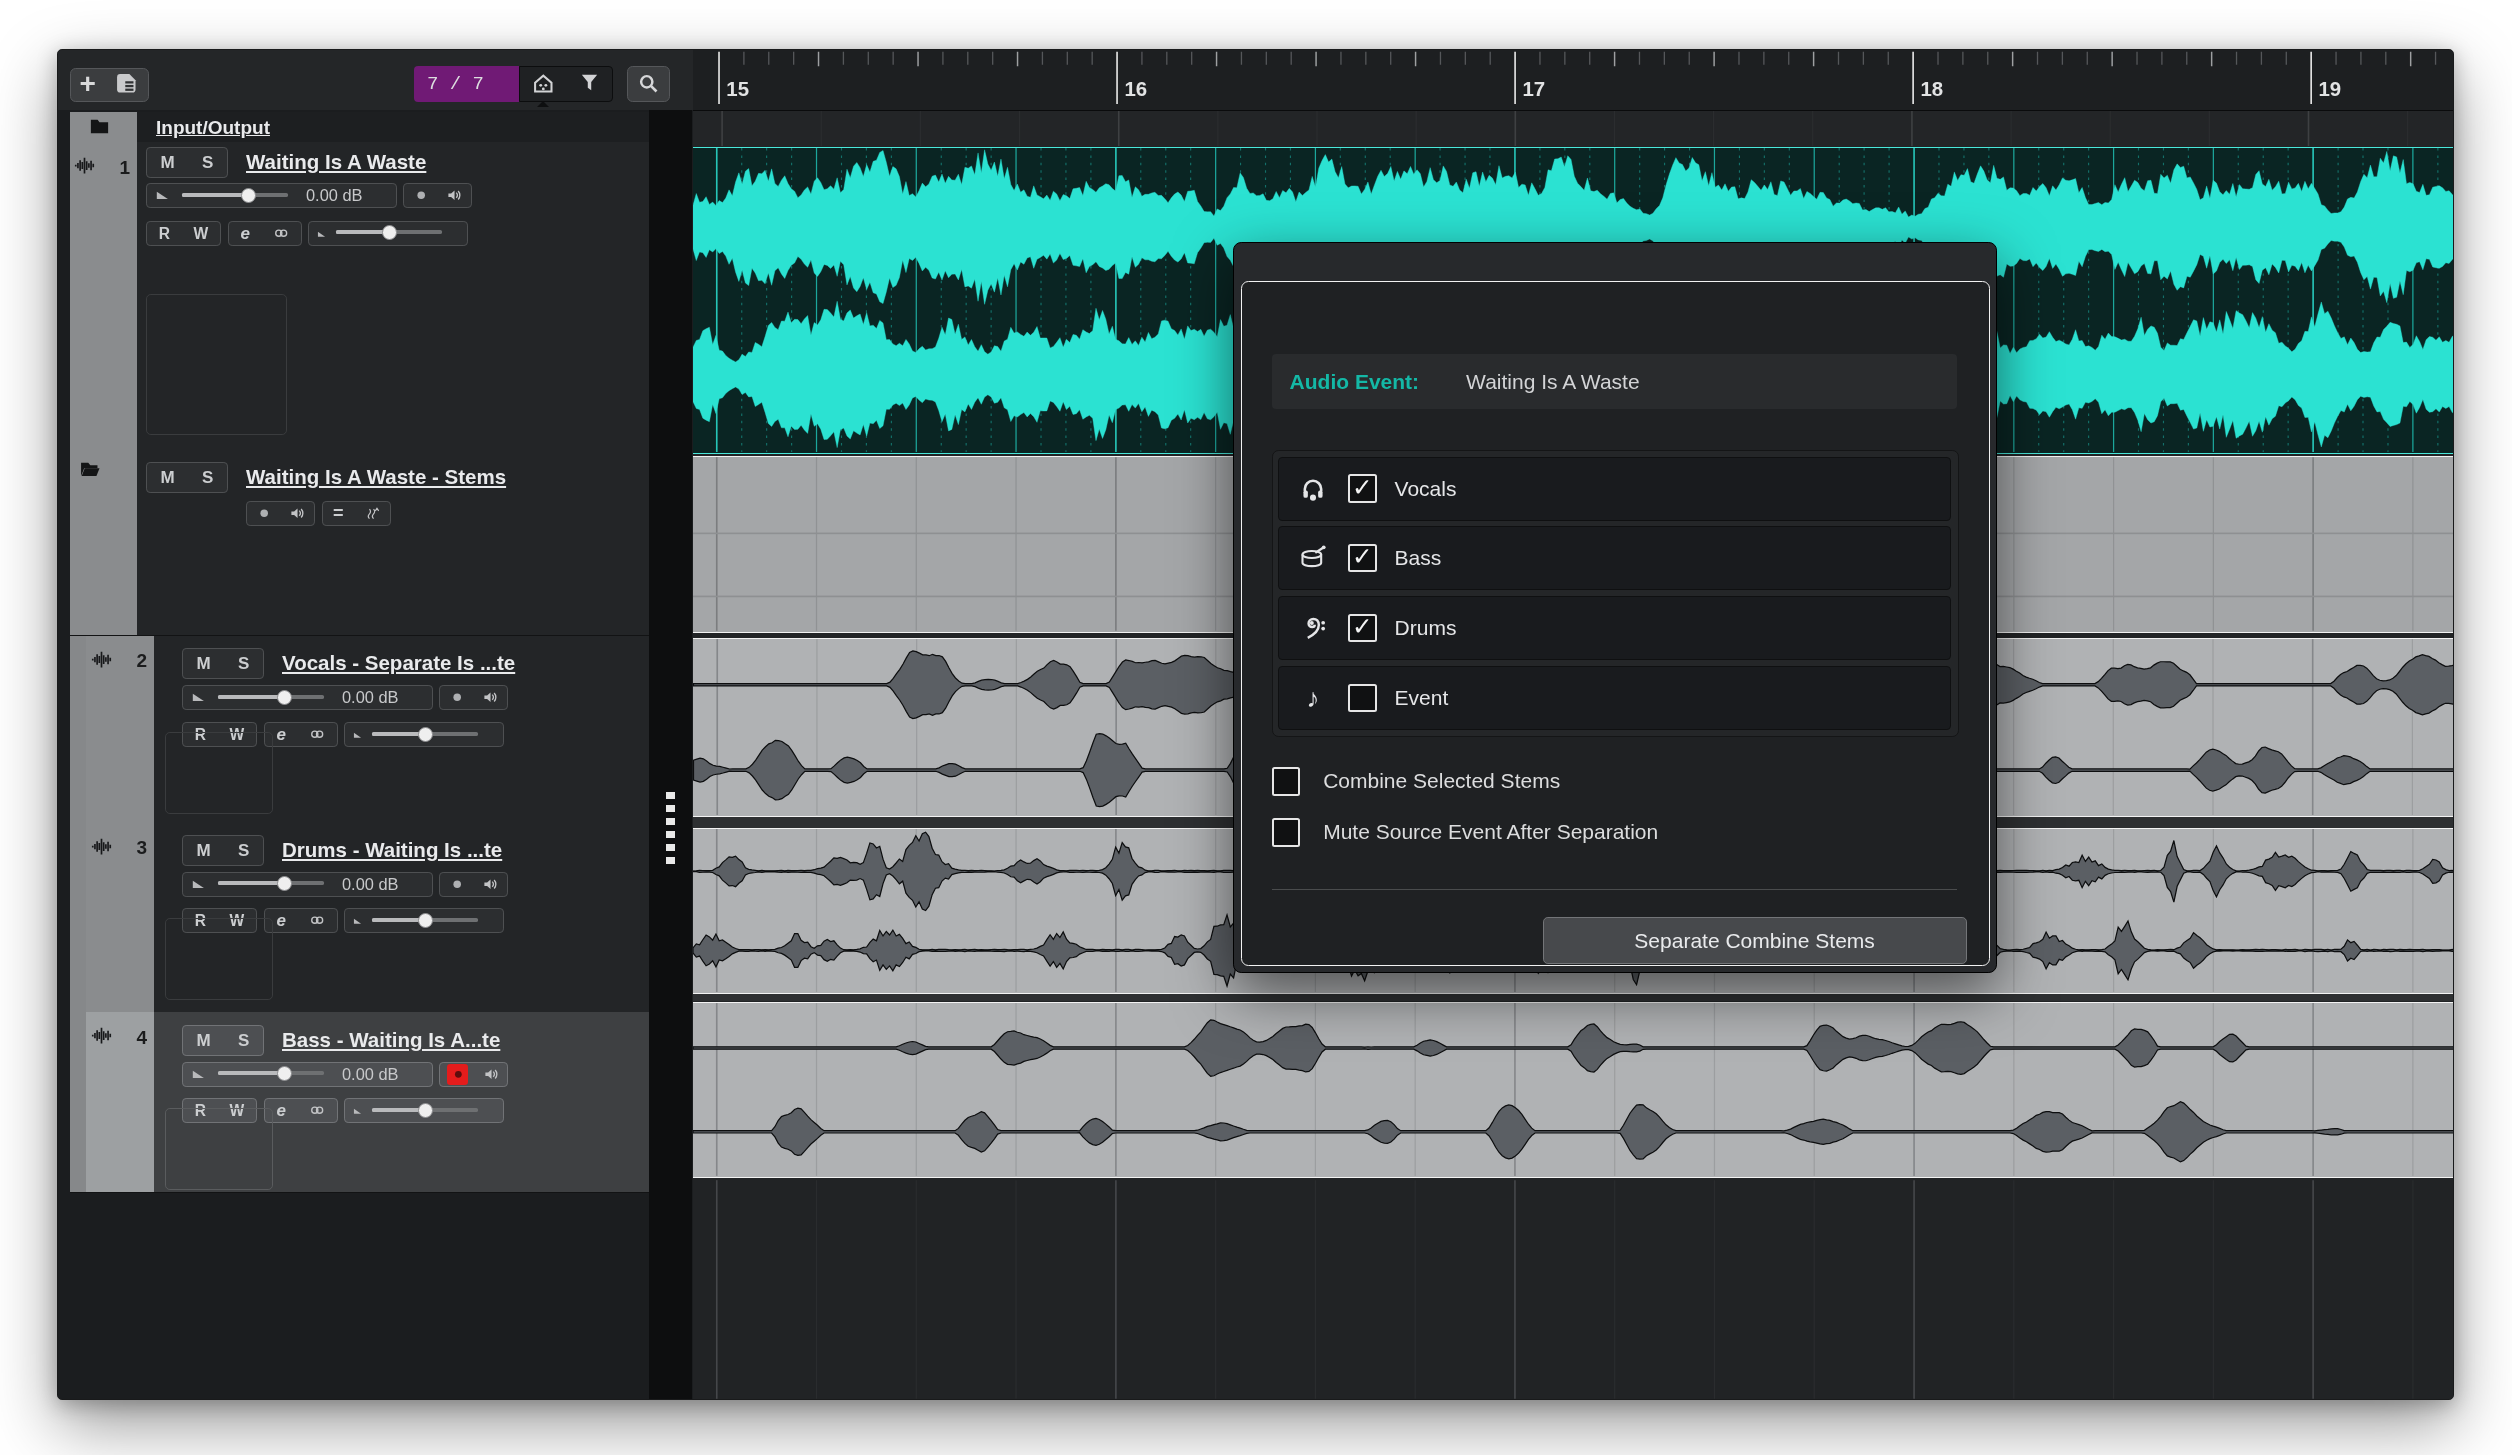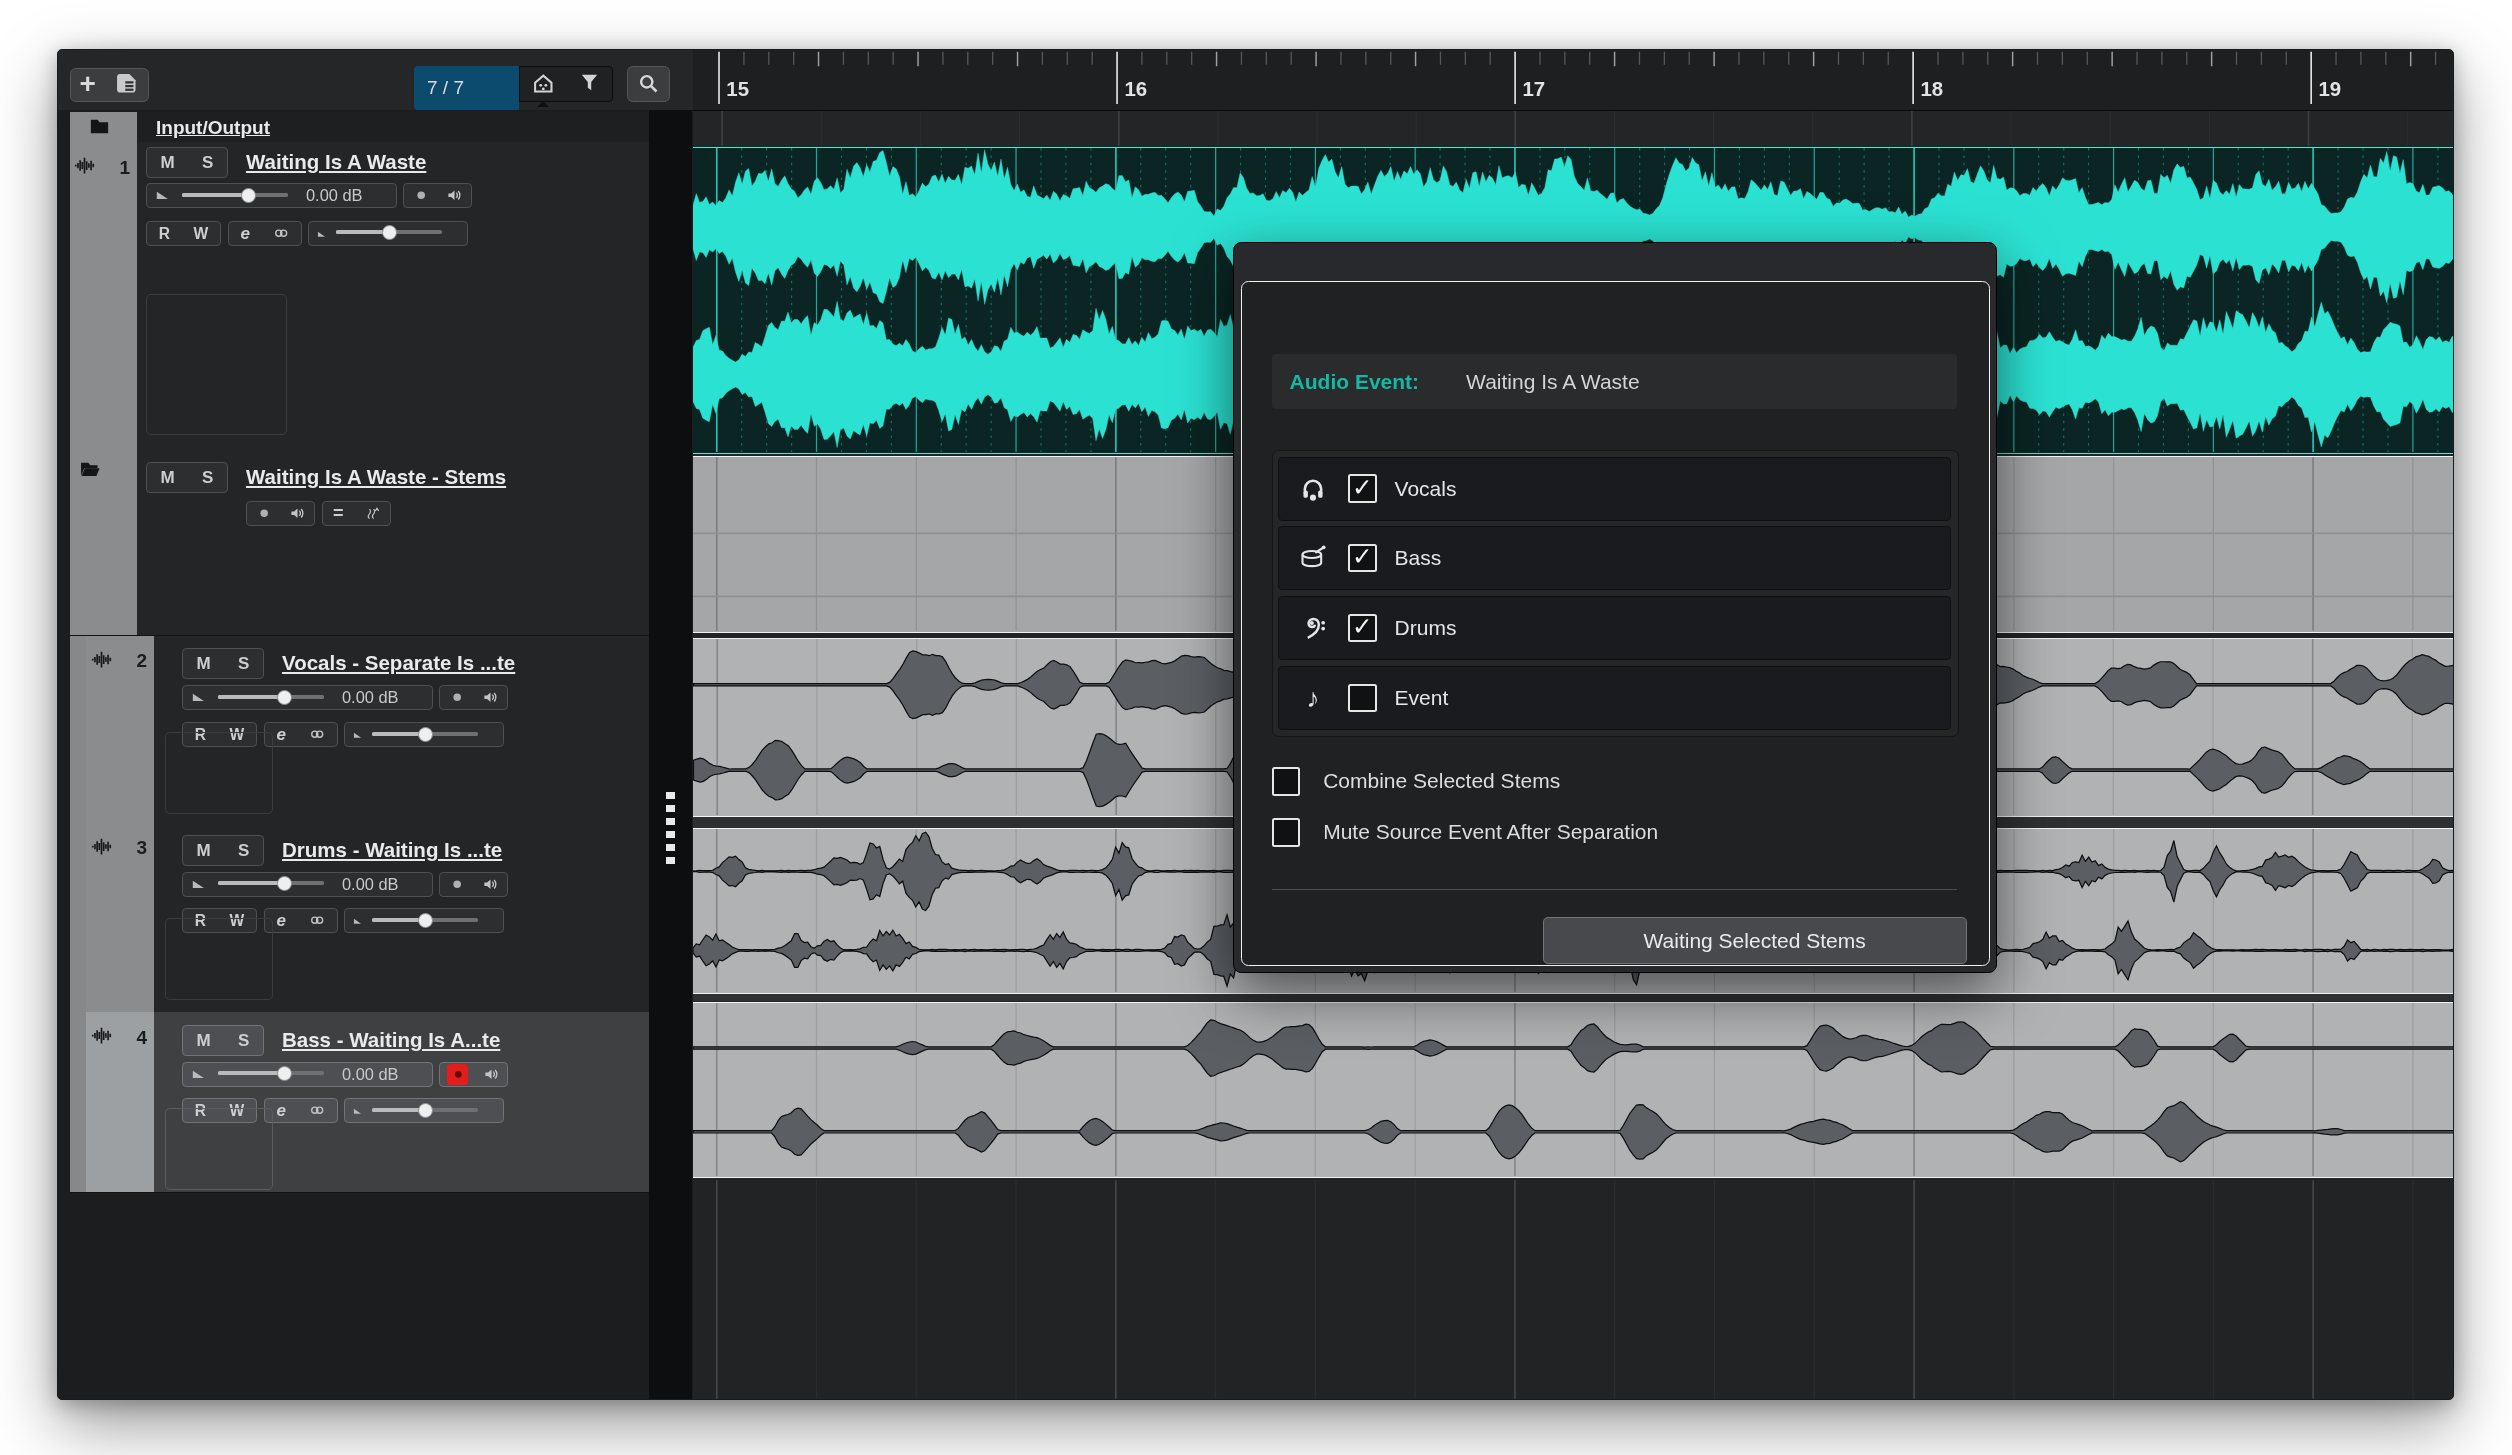--- a/index.html
+++ b/index.html
@@ -7,22 +7,22 @@
         font-family:"Liberation Sans","DejaVu Sans",sans-serif;}
   .abs{position:absolute;box-sizing:border-box;}
   #app{position:absolute;left:57px;top:49px;width:2395px;height:1349px;background:#1f2123;
        border-radius:4.9px;box-shadow:0 24.6px 66px rgba(0,0,0,.40),0 4.9px 19.7px rgba(0,0,0,.25);
        overflow:hidden;border:0.8px solid #191a1b;}
   
   #toolbar{position:absolute;left:0;top:0;width:635px;height:60px;background:#242628;border-bottom:1.6px solid #0e0f10;}
   .tchip{position:absolute;display:flex;align-items:center;justify-content:space-around;
          background:#3b3d3f;border:0.8px solid #55575a;border-radius:5.7px;box-sizing:border-box;}
   .tdark{background:#1f2123;border-color:#0c0d0e;}
-  #counter{position:absolute;left:356px;top:16.4px;width:105px;height:44px;background:#0c4a6e;
-           border-radius:4.1px 0 0 4.1px;color:#dcdddf;font-size:19px;display:flex;align-items:center;padding-left:13px;box-sizing:border-box;}
+  #counter{position:absolute;left:356px;top:16.4px;width:105px;height:36px;background:#701a75;
+           border-radius:4.1px 0 0 4.1px;color:#dcdddf;font-size:19px;display:flex;align-items:center;padding-left:13px;box-sizing:border-box;font-family:Liberation Mono, monospace;}
   .plus{color:#d8d9da;font-size:28px;font-weight:bold;line-height:1;margin-top:-2.5px;}
   
   #list{position:absolute;left:0;top:60px;width:635px;height:1289px;background:#1b1d1f;}
   .row{position:absolute;left:11.5px;width:580px;background:#232527;border-bottom:1.6px solid #121314;}
   .icell{position:absolute;background:#8a8c8e;}
   .num{position:absolute;font-size:19px;font-weight:bold;color:#1b1c1d;text-align:right;}
   .ttl{position:absolute;font-weight:bold;color:#e9eaec;font-size:20.5px;white-space:nowrap;text-decoration:underline;}
   .chip{position:absolute;background:#2c2e30;border:0.8px solid #4e5052;border-radius:4.1px;
         display:flex;align-items:center;justify-content:space-around;box-sizing:border-box;}
   .chipsel{background:#4d4f52;border-color:#717376;}
@@ -789,19 +789,19 @@
             <div class="optrow" style="top: 485px;">
               <span class="cb"></span>
               <span class="optlabel">Combine Selected Stems</span>
             </div>
             <div class="optrow" style="top: 536px;">
               <span class="cb"></span>
               <span class="optlabel">Mute Source Event After Separation</span>
             </div>
           </div>
         <div class="dlg-sep"></div>
-        <button class="dlg-btn">Waiting Selected Stems</button>
+        <button class="dlg-btn">Separate Combine Stems</button>
       </div>
     </div>
 
   </div>
 </div>
 
 
 </body></html>

